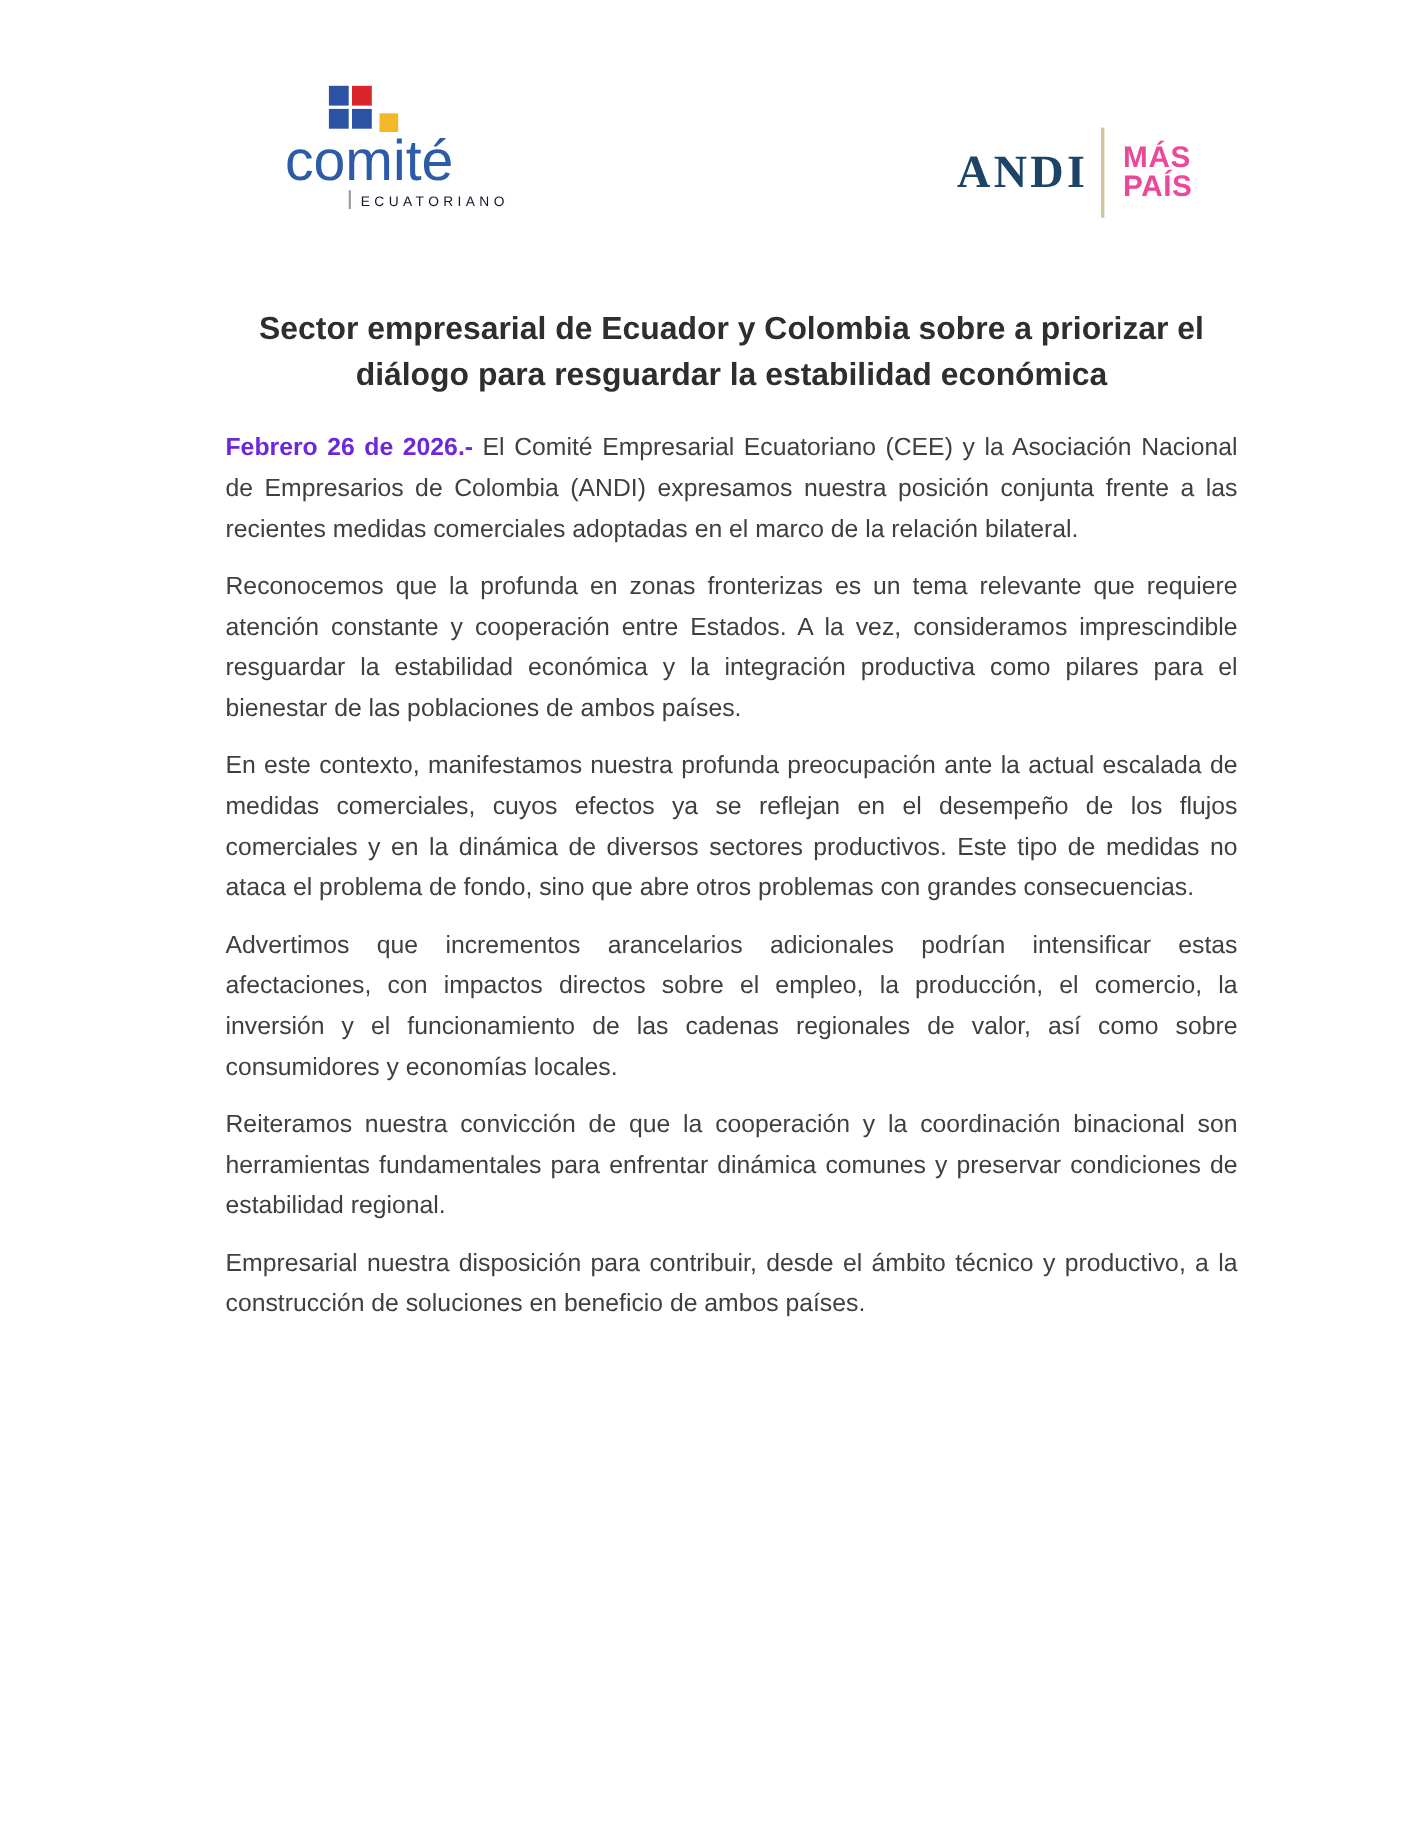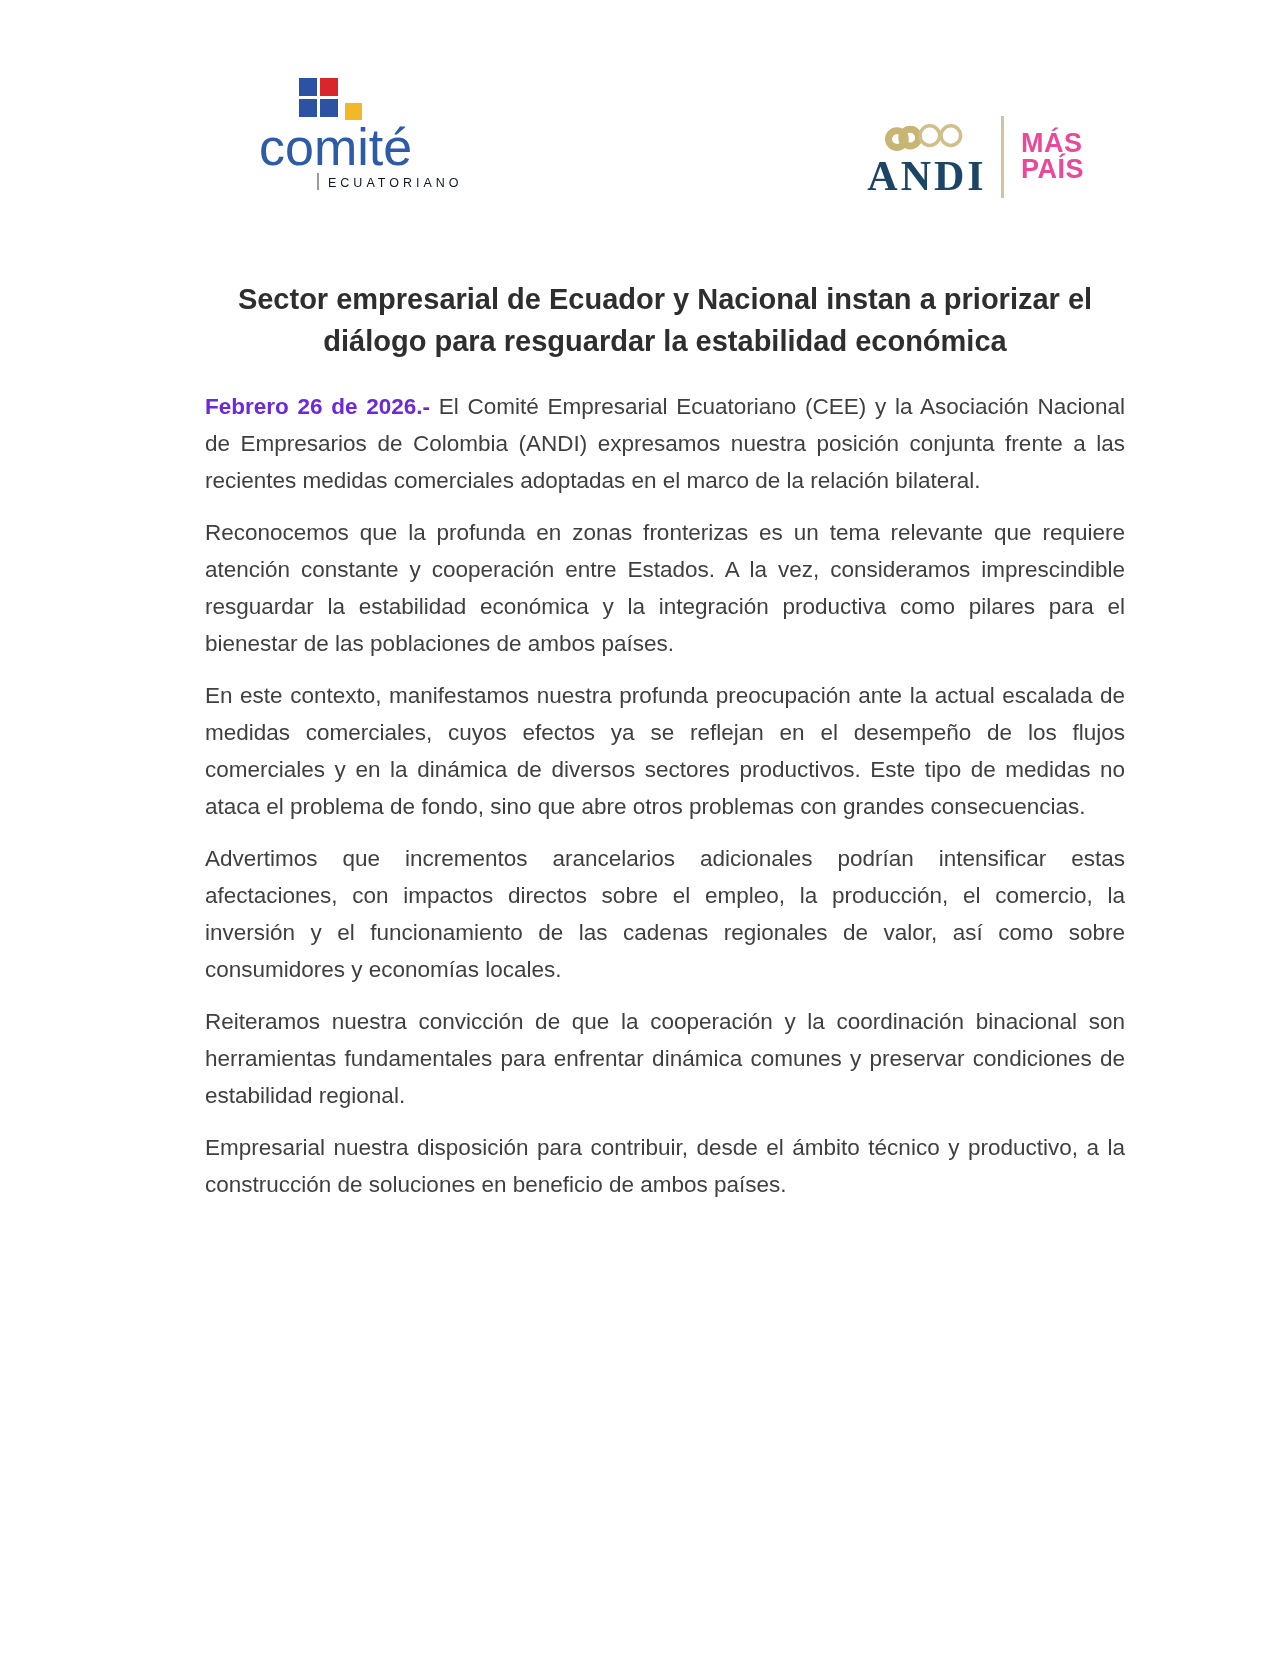--- a/index.html
+++ b/index.html
@@ -41,21 +41,21 @@
     letter-spacing: 0px; margin-top: -2px;
   }
   .cee-word3 {
     display: flex; align-items: flex-end;
     margin-left: 62px; margin-top: 1px;
     color: #0f172a; font-size: 12.5px; letter-spacing: 4px;
   }
   .cee-tick { width: 2px; height: 17px; background: #9a9b9e; margin-right: 9px; }
 
   .andi-logo { position: absolute; left: 845px; top: 116px; display: flex; align-items: center; }
-  .andi-left { display: flex; flex-direction: column; align-items: center; width: 114px; }
+  .andi-left { display: flex; flex-direction: row; align-items: center; width: 114px; }
   .andi-rings { width: 84px; height: 38px; }
   .andi-name {
     font-family: "Liberation Serif", "DejaVu Serif", serif;
     font-weight: bold; font-size: 42px; line-height: 1;
     color: #1c4466; letter-spacing: 3px; margin-top: -1px;
   }
   .andi-divider { width: 3px; height: 82px; background: #cfc6a0; margin: 0 17px; }
   .andi-tagline {
     font-weight: bold; font-size: 27px; line-height: 0.95;
     color: #ec4899; letter-spacing: 0.5px;
@@ -114,21 +114,21 @@
       <div class="andi-tagline">
         <div>MÁS</div>
         <div>PAÍS</div>
       </div>
     </div>
 
   </div>
 
   <div class="content">
 
-    <h1 class="doc-title">Sector empresarial de Ecuador y Nacional instan a priorizar el diálogo para resguardar la estabilidad económica</h1>
+    <h1 class="doc-title">Sector empresarial de Ecuador y Colombia sobre a priorizar el diálogo para resguardar la estabilidad económica</h1>
 
     <p class="para"><strong>Febrero 26 de 2026.-</strong> <span>El Comité Empresarial Ecuatoriano (CEE) y la Asociación Nacional de Empresarios de Colombia (ANDI) expresamos nuestra posición conjunta frente a las recientes medidas comerciales adoptadas en el marco de la relación bilateral.</span></p>
 
     <p class="para">Reconocemos que la profunda en zonas fronterizas es un tema relevante que requiere atención constante y cooperación entre Estados. A la vez, consideramos imprescindible resguardar la estabilidad económica y la integración productiva como pilares para el bienestar de las poblaciones de ambos países.</p>
 
     <p class="para">En este contexto, manifestamos nuestra profunda preocupación ante la actual escalada de medidas comerciales, cuyos efectos ya se reflejan en el desempeño de los flujos comerciales y en la dinámica de diversos sectores productivos. Este tipo de medidas no ataca el problema de fondo, sino que abre otros problemas con grandes consecuencias.</p>
 
     <p class="para">Advertimos que incrementos arancelarios adicionales podrían intensificar estas afectaciones, con impactos directos sobre el empleo, la producción, el comercio, la inversión y el funcionamiento de las cadenas regionales de valor, así como sobre consumidores y economías locales.</p>
 
 

